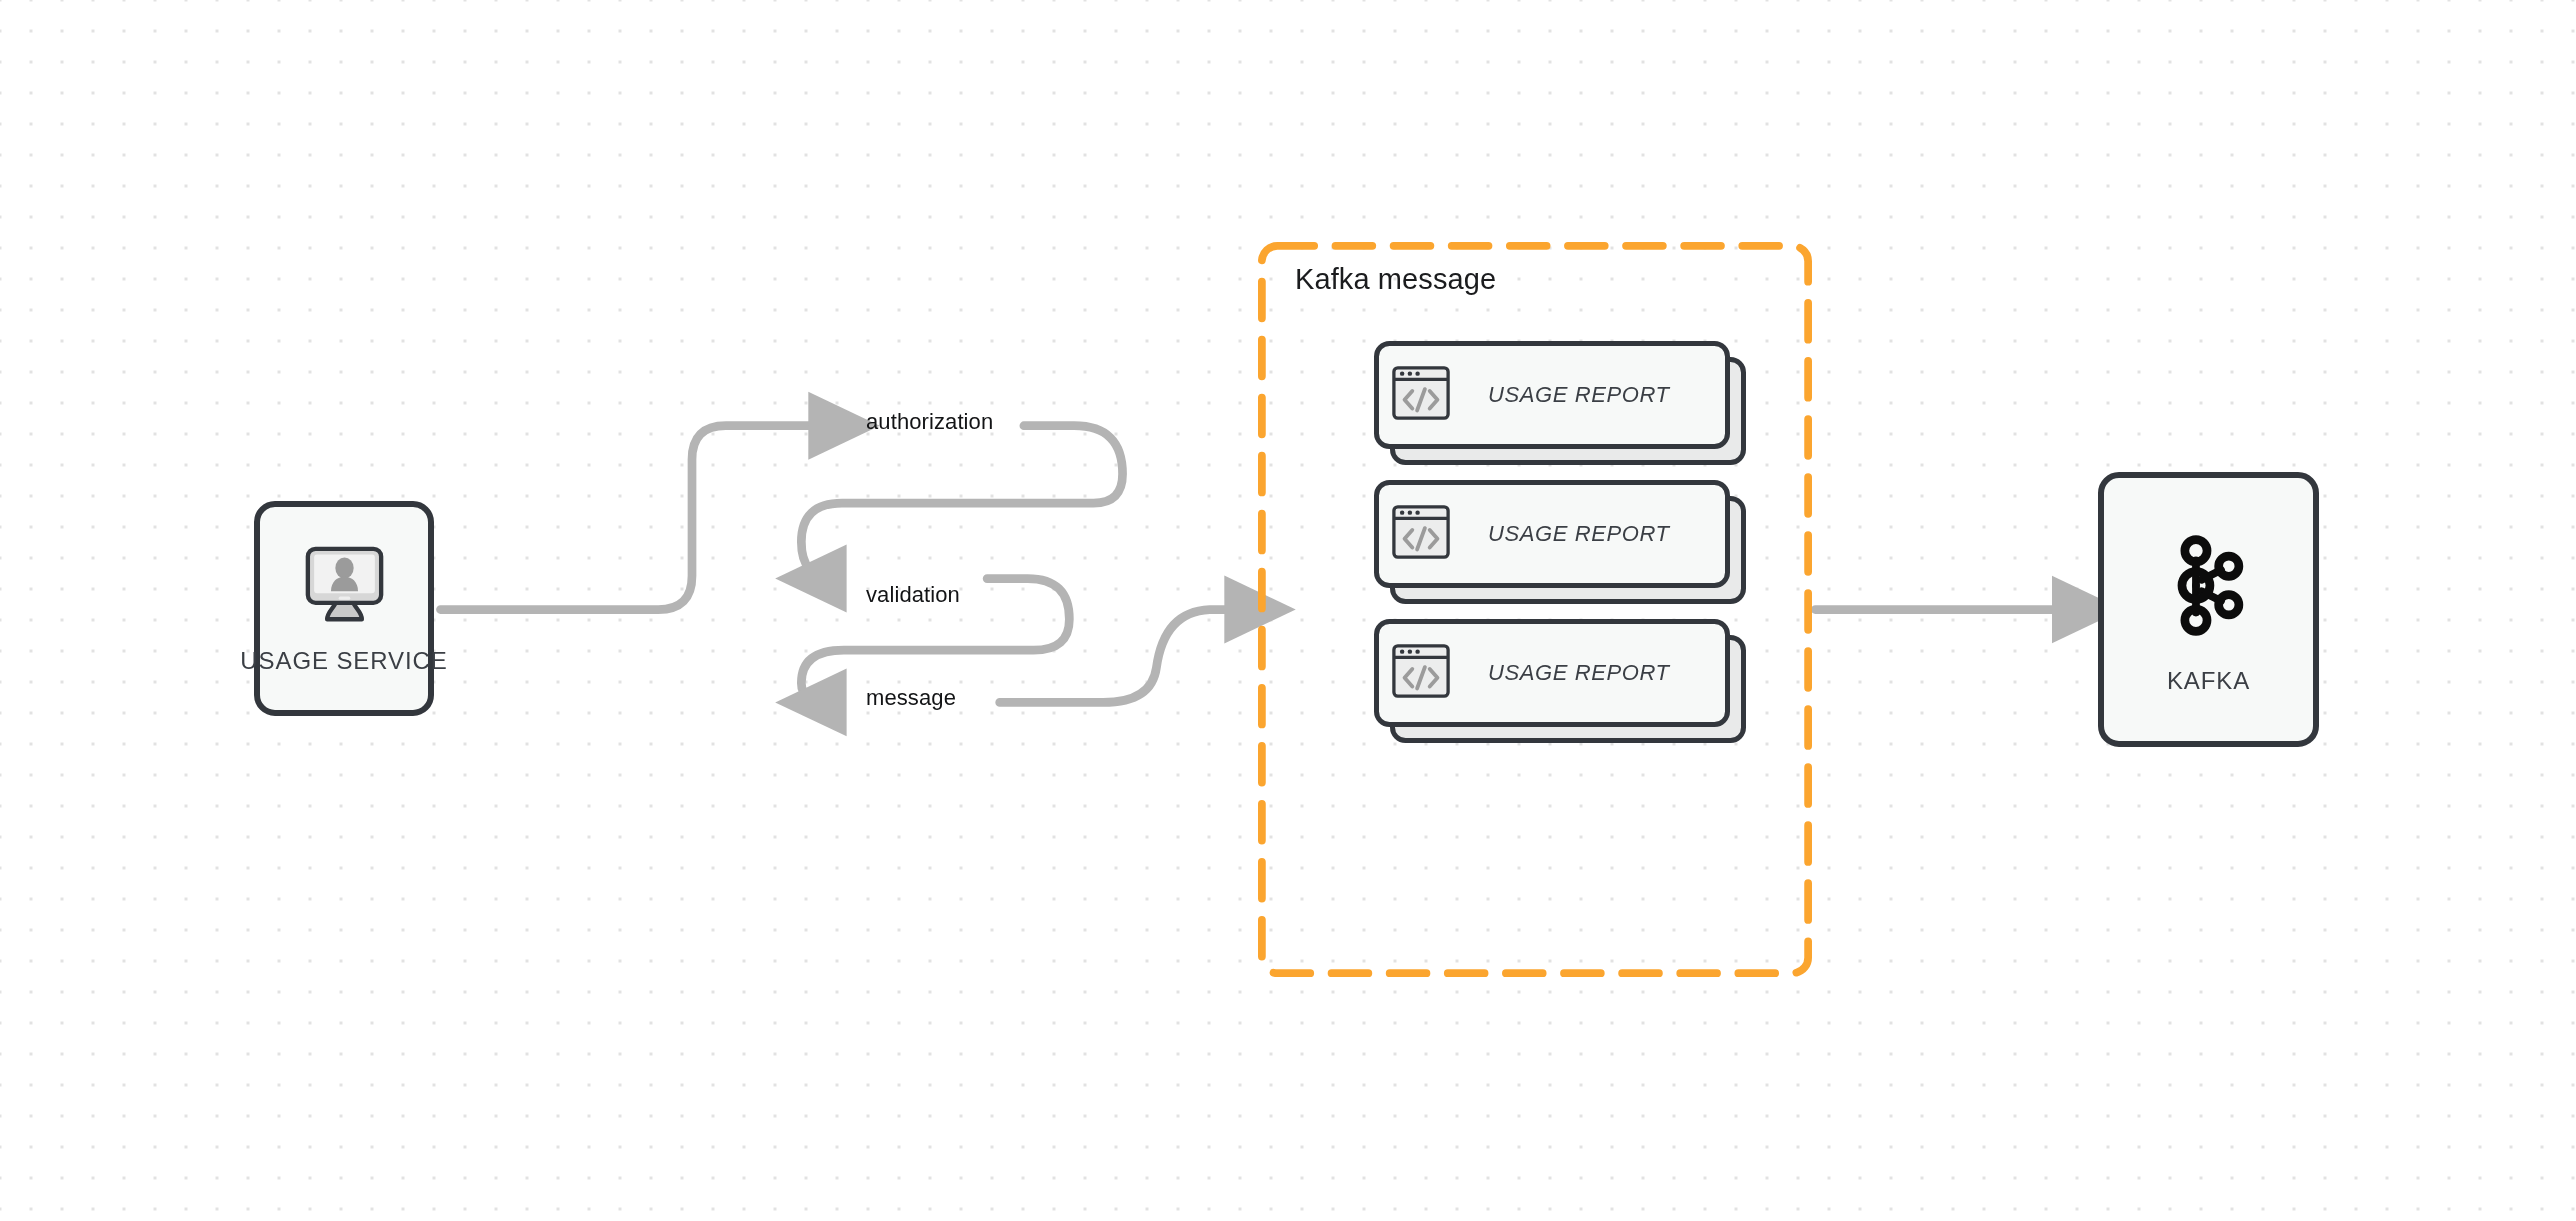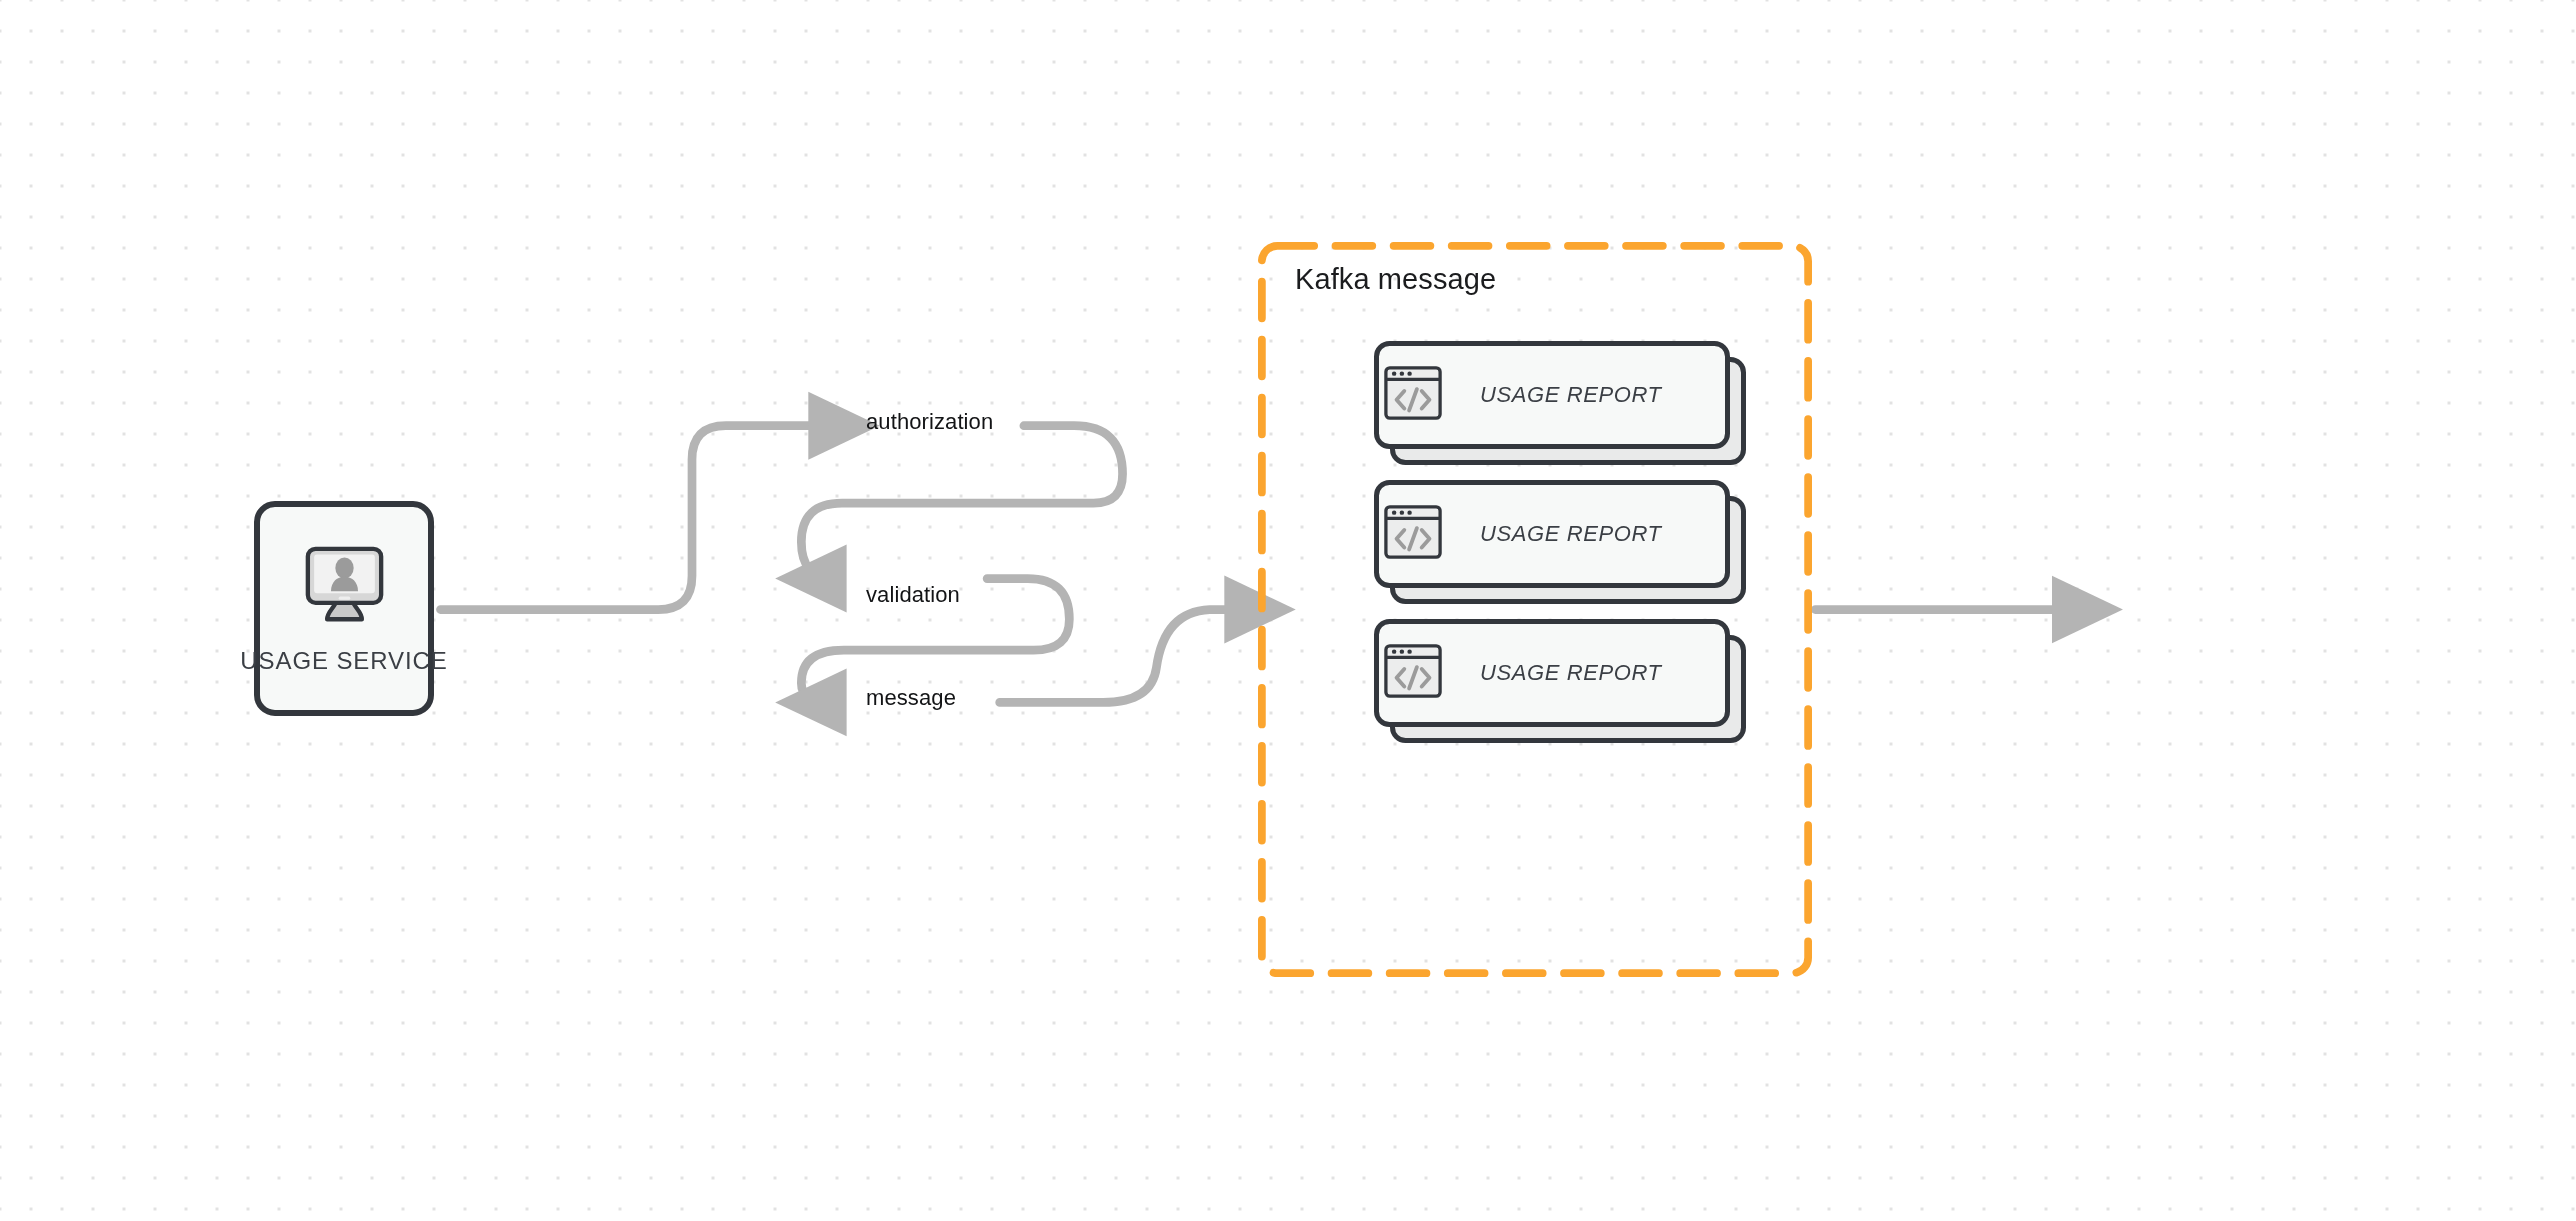--- a/index.html
+++ b/index.html
@@ -128,21 +128,21 @@
     left: 0;
     top: 0;
     width: 356px;
     height: 108px;
     background: #f7f9f8;
     border: 5.8px solid #33373d;
     border-radius: 15.5px;
     display: flex;
     flex-direction: row;
     align-items: center;
-    padding-left: 4px;
+    padding-left: 12px;
   }
   .report-label {
     font-size: 22px;
     font-style: italic;
     font-weight: 400;
     color: #3b3f45;
     letter-spacing: 0.6px;
     white-space: nowrap;
     margin-left: 37px;
   }
@@ -272,15 +272,44 @@
             <path d="M40 29 L48 38 L40 47" fill="none" stroke="#9b9b9b" stroke-width="4" stroke-linecap="round" stroke-linejoin="round"></path>
             <path d="M35 27 L27 49" fill="none" stroke="#9b9b9b" stroke-width="4" stroke-linecap="round"></path>
           </svg>
         </span>
         <span class="report-label">USAGE REPORT</span>
       </div>
     </div>
 
   </div>
 
+  <div class="node-box" id="kafka-node">
+    <span class="icon-wrap">
+      <svg width="83" height="105" viewBox="0 0 86 108" xmlns="http://www.w3.org/2000/svg">
+        <g stroke="#0c0c0c" stroke-width="8" fill="none" stroke-linecap="round">
+
+          <path d="M30 28 L30 54"></path>
+
+          <path d="M30 54 L30 82"></path>
+
+          <path d="M36 48 L56 38"></path>
+
+          <path d="M36 60 L56 70"></path>
+        </g>
+        <g fill="none" stroke="#0c0c0c" stroke-width="9">
+
+          <circle cx="30" cy="18" r="11.5"></circle>
+
+          <circle cx="30" cy="90" r="11.5"></circle>
+
+          <circle cx="30" cy="54" r="14.5"></circle>
+
+          <circle cx="64" cy="34" r="10.5"></circle>
+
+          <circle cx="64" cy="74" r="10.5"></circle>
+        </g>
+      </svg>
+    </span>
+    <span class="node-label">KAFKA</span>
+  </div>
 
 </div>
 
 
 </body></html>

